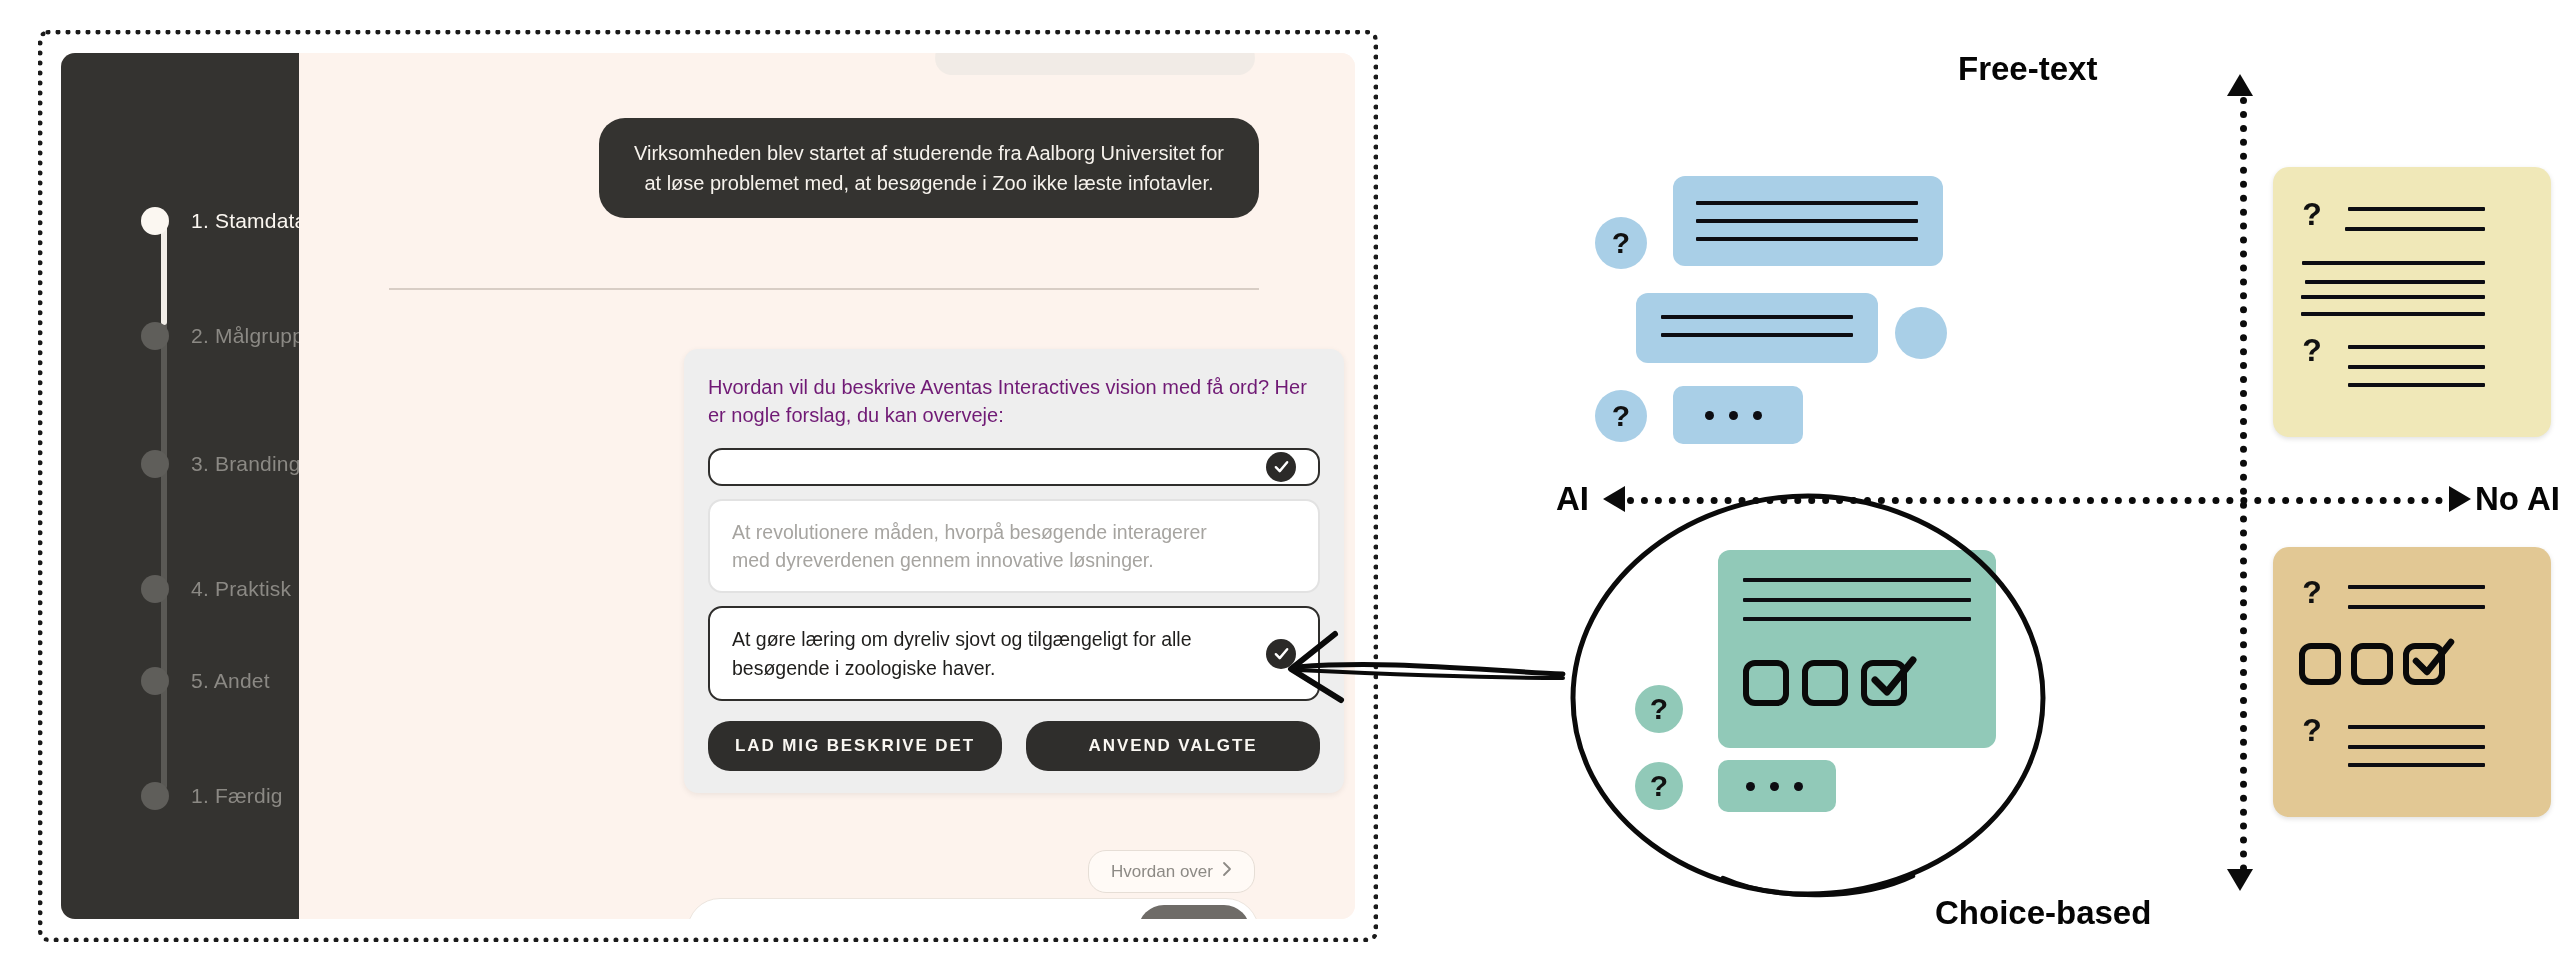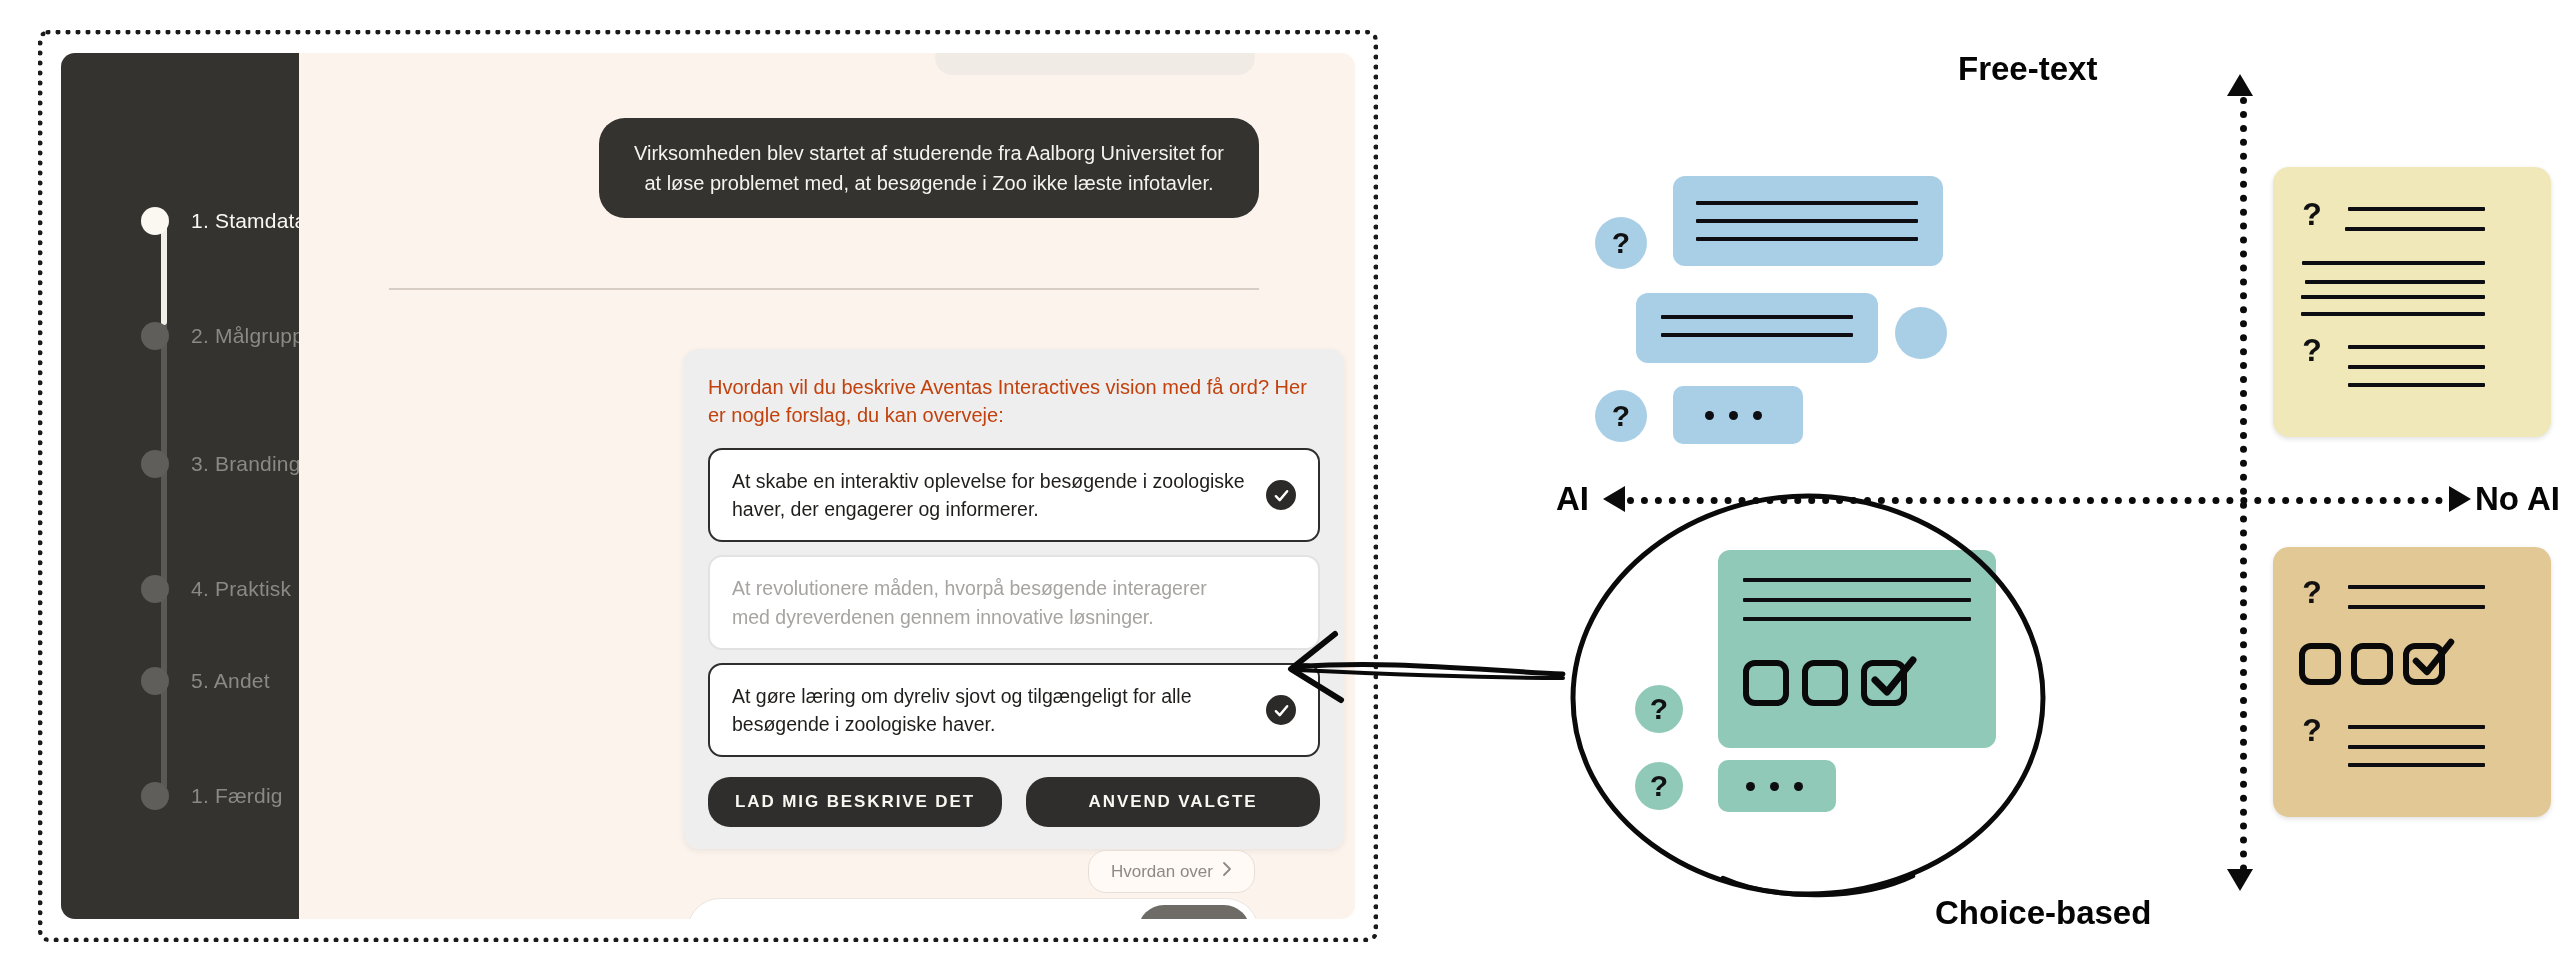--- a/index.html
+++ b/index.html
@@ -141,21 +141,21 @@
     width: 660px;
     background: #eeeeee;
     border-radius: 14px;
     padding: 24px 24px 22px 24px;
     box-sizing: border-box;
     box-shadow: 0 2px 6px rgba(0,0,0,0.07);
   }
   #suggestion-question {
     font-size: 20px;
     line-height: 1.42;
-    color: #c2410c;
+    color: #701a75;
     margin-bottom: 18px;
   }
   .option-row {
     position: relative;
     background: #ffffff;
     border: 2px solid #e2e2e2;
     border-radius: 14px;
     padding: 17px 70px 17px 22px;
     margin-bottom: 13px;
     font-size: 19.5px;
@@ -414,21 +414,20 @@
       <div id="ghost-bubble"></div>
 
       <div id="user-bubble">Virksomheden blev startet af studerende fra Aalborg Universitet for at løse problemet med, at besøgende i Zoo ikke læste infotavler.</div>
 
       <div id="divider"></div>
 
       <div id="suggestion-card">
         <div id="suggestion-question">Hvordan vil du beskrive Aventas Interactives vision med få ord? Her er nogle forslag, du kan overveje:</div>
 
         <div class="option-row selected">
-          <span>At skabe en interaktiv oplevelse for besøgende i zoologiske haver, der engagerer og informerer.</span>
           <span class="option-check">
             <svg viewBox="0 0 24 24" fill="none" stroke="#ffffff" stroke-width="3.4" stroke-linecap="round" stroke-linejoin="round">
                 <polyline points="4,13 9.5,18.5 20,6"></polyline>
               </svg>
           </span>
         </div>
 
         <div class="option-row">
           <span>At revolutionere måden, hvorpå besøgende interagerer med dyreverdenen gennem innovative løsninger.</span>
           

